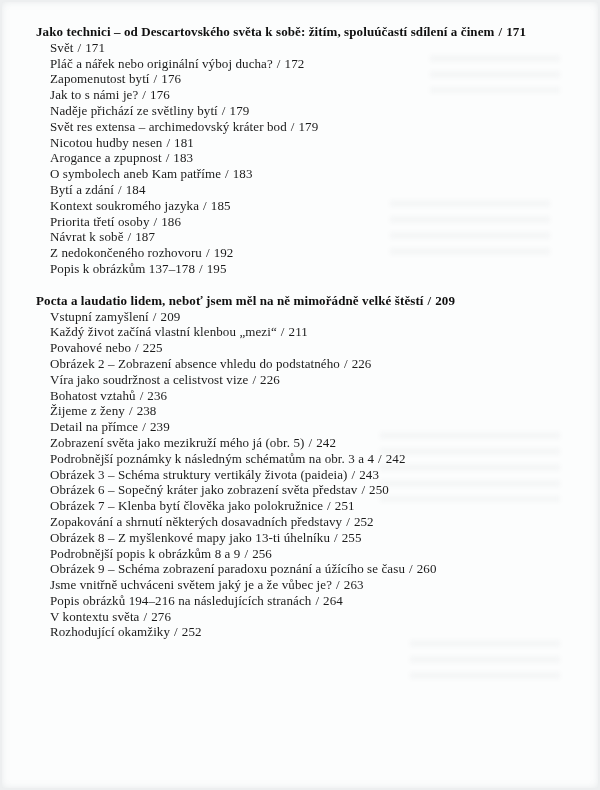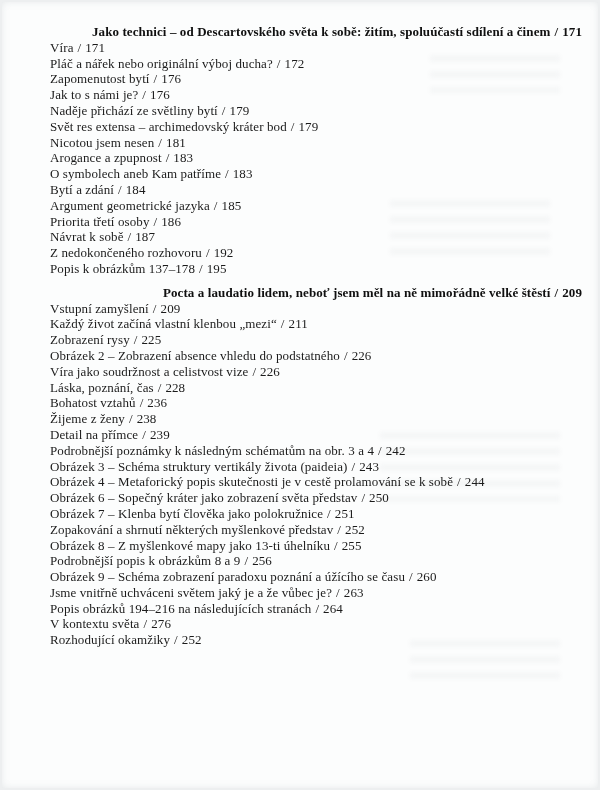--- a/index.html
+++ b/index.html
@@ -17,29 +17,28 @@
     color: #1b1b1b;
   }
   .toc {
     position: relative;
     padding: 24px 18px 0 36px;
     font-size: 13px;
     line-height: 15.8px;
     z-index: 2;
   }
   .toc-section { margin: 0; }
-  .toc-section + .toc-section { margin-top: 8px; }
+  .toc-section + .toc-section { margin-top: 16px; }
   .section-title {
     margin: 0;
     font-size: 13px;
     font-weight: 700;
     color: #101010;
     white-space: nowrap;
     letter-spacing: 0.1px;
-    text-align: right;
   }
   .items { padding-left: 14px; }
   .toc-entry { white-space: nowrap; letter-spacing: 0.1px; }
   .sep { margin: 0 4px 0 4px; }
   .pg { }
   
   .scan-smudge {
     position: absolute;
     z-index: 1;
     opacity: 0.05;
@@ -65,21 +64,21 @@
   <div class="scan-smudge smudge-3"></div>
   <div class="scan-smudge smudge-4"></div>
 
   <div class="toc">
   <section class="toc-section">
     <h2 class="section-title">
       <span>Jako technici – od Descartovského světa k sobě: žitím, spoluúčastí sdílení a činem</span><span class="sep">/</span><span class="pg">171</span>
     </h2>
     <div class="items">
   <div class="toc-entry">
-    <span>Víra</span><span class="sep">/</span><span class="pg">171</span>
+    <span>Svět</span><span class="sep">/</span><span class="pg">171</span>
   </div>
 
   <div class="toc-entry">
     <span>Pláč a nářek nebo originální výboj ducha?</span><span class="sep">/</span><span class="pg">172</span>
   </div>
 
   <div class="toc-entry">
     <span>Zapomenutost bytí</span><span class="sep">/</span><span class="pg">176</span>
   </div>
 
@@ -90,37 +89,37 @@
 
   <div class="toc-entry">
     <span>Naděje přichází ze světliny bytí</span><span class="sep">/</span><span class="pg">179</span>
   </div>
 
   <div class="toc-entry">
     <span>Svět res extensa – archimedovský kráter bod</span><span class="sep">/</span><span class="pg">179</span>
   </div>
 
   <div class="toc-entry">
-    <span>Nicotou jsem nesen</span><span class="sep">/</span><span class="pg">181</span>
+    <span>Nicotou hudby nesen</span><span class="sep">/</span><span class="pg">181</span>
   </div>
 
   <div class="toc-entry">
     <span>Arogance a zpupnost</span><span class="sep">/</span><span class="pg">183</span>
   </div>
 
   <div class="toc-entry">
     <span>O symbolech aneb Kam patříme</span><span class="sep">/</span><span class="pg">183</span>
   </div>
 
   <div class="toc-entry">
     <span>Bytí a zdání</span><span class="sep">/</span><span class="pg">184</span>
   </div>
 
   <div class="toc-entry">
-    <span>Argument geometrické jazyka</span><span class="sep">/</span><span class="pg">185</span>
+    <span>Kontext soukromého jazyka</span><span class="sep">/</span><span class="pg">185</span>
   </div>
 
   <div class="toc-entry">
     <span>Priorita třetí osoby</span><span class="sep">/</span><span class="pg">186</span>
   </div>
 
 
   <div class="toc-entry">
     <span>Návrat k sobě</span><span class="sep">/</span><span class="pg">187</span>
   </div>
@@ -142,73 +141,70 @@
     <div class="items">
   <div class="toc-entry">
     <span>Vstupní zamyšlení</span><span class="sep">/</span><span class="pg">209</span>
   </div>
 
   <div class="toc-entry">
     <span>Každý život začíná vlastní klenbou „mezi“</span><span class="sep">/</span><span class="pg">211</span>
   </div>
 
   <div class="toc-entry">
-    <span>Zobrazení rysy</span><span class="sep">/</span><span class="pg">225</span>
+    <span>Povahové nebo</span><span class="sep">/</span><span class="pg">225</span>
   </div>
 
   <div class="toc-entry">
     <span>Obrázek 2 – Zobrazení absence vhledu do podstatného</span><span class="sep">/</span><span class="pg">226</span>
   </div>
 
   <div class="toc-entry">
     <span>Víra jako soudržnost a celistvost vize</span><span class="sep">/</span><span class="pg">226</span>
   </div>
 
-  <div class="toc-entry">
-    <span>Láska, poznání, čas</span><span class="sep">/</span><span class="pg">228</span>
-  </div>
 
 
   <div class="toc-entry">
     <span>Bohatost vztahů</span><span class="sep">/</span><span class="pg">236</span>
   </div>
 
   <div class="toc-entry">
     <span>Žijeme z ženy</span><span class="sep">/</span><span class="pg">238</span>
   </div>
 
   <div class="toc-entry">
     <span>Detail na přímce</span><span class="sep">/</span><span class="pg">239</span>
   </div>
 
 
+  <div class="toc-entry">
+    <span>Zobrazení světa jako mezikruží mého já (obr. 5)</span><span class="sep">/</span><span class="pg">242</span>
+  </div>
 
   <div class="toc-entry">
     <span>Podrobnější poznámky k následným schématům na obr. 3 a 4</span><span class="sep">/</span><span class="pg">242</span>
   </div>
 
   <div class="toc-entry">
     <span>Obrázek 3 – Schéma struktury vertikály života (paideia)</span><span class="sep">/</span><span class="pg">243</span>
   </div>
 
-  <div class="toc-entry">
-    <span>Obrázek 4 – Metaforický popis skutečnosti je v cestě prolamování se k sobě</span><span class="sep">/</span><span class="pg">244</span>
-  </div>
 
 
   <div class="toc-entry">
     <span>Obrázek 6 – Sopečný kráter jako zobrazení světa představ</span><span class="sep">/</span><span class="pg">250</span>
   </div>
 
   <div class="toc-entry">
     <span>Obrázek 7 – Klenba bytí člověka jako polokružnice</span><span class="sep">/</span><span class="pg">251</span>
   </div>
 
   <div class="toc-entry">
-    <span>Zopakování a shrnutí některých myšlenkové představ</span><span class="sep">/</span><span class="pg">252</span>
+    <span>Zopakování a shrnutí některých dosavadních představy</span><span class="sep">/</span><span class="pg">252</span>
   </div>
 
   <div class="toc-entry">
     <span>Obrázek 8 – Z myšlenkové mapy jako 13-ti úhelníku</span><span class="sep">/</span><span class="pg">255</span>
   </div>
 
   <div class="toc-entry">
     <span>Podrobnější popis k obrázkům 8 a 9</span><span class="sep">/</span><span class="pg">256</span>
   </div>
 

